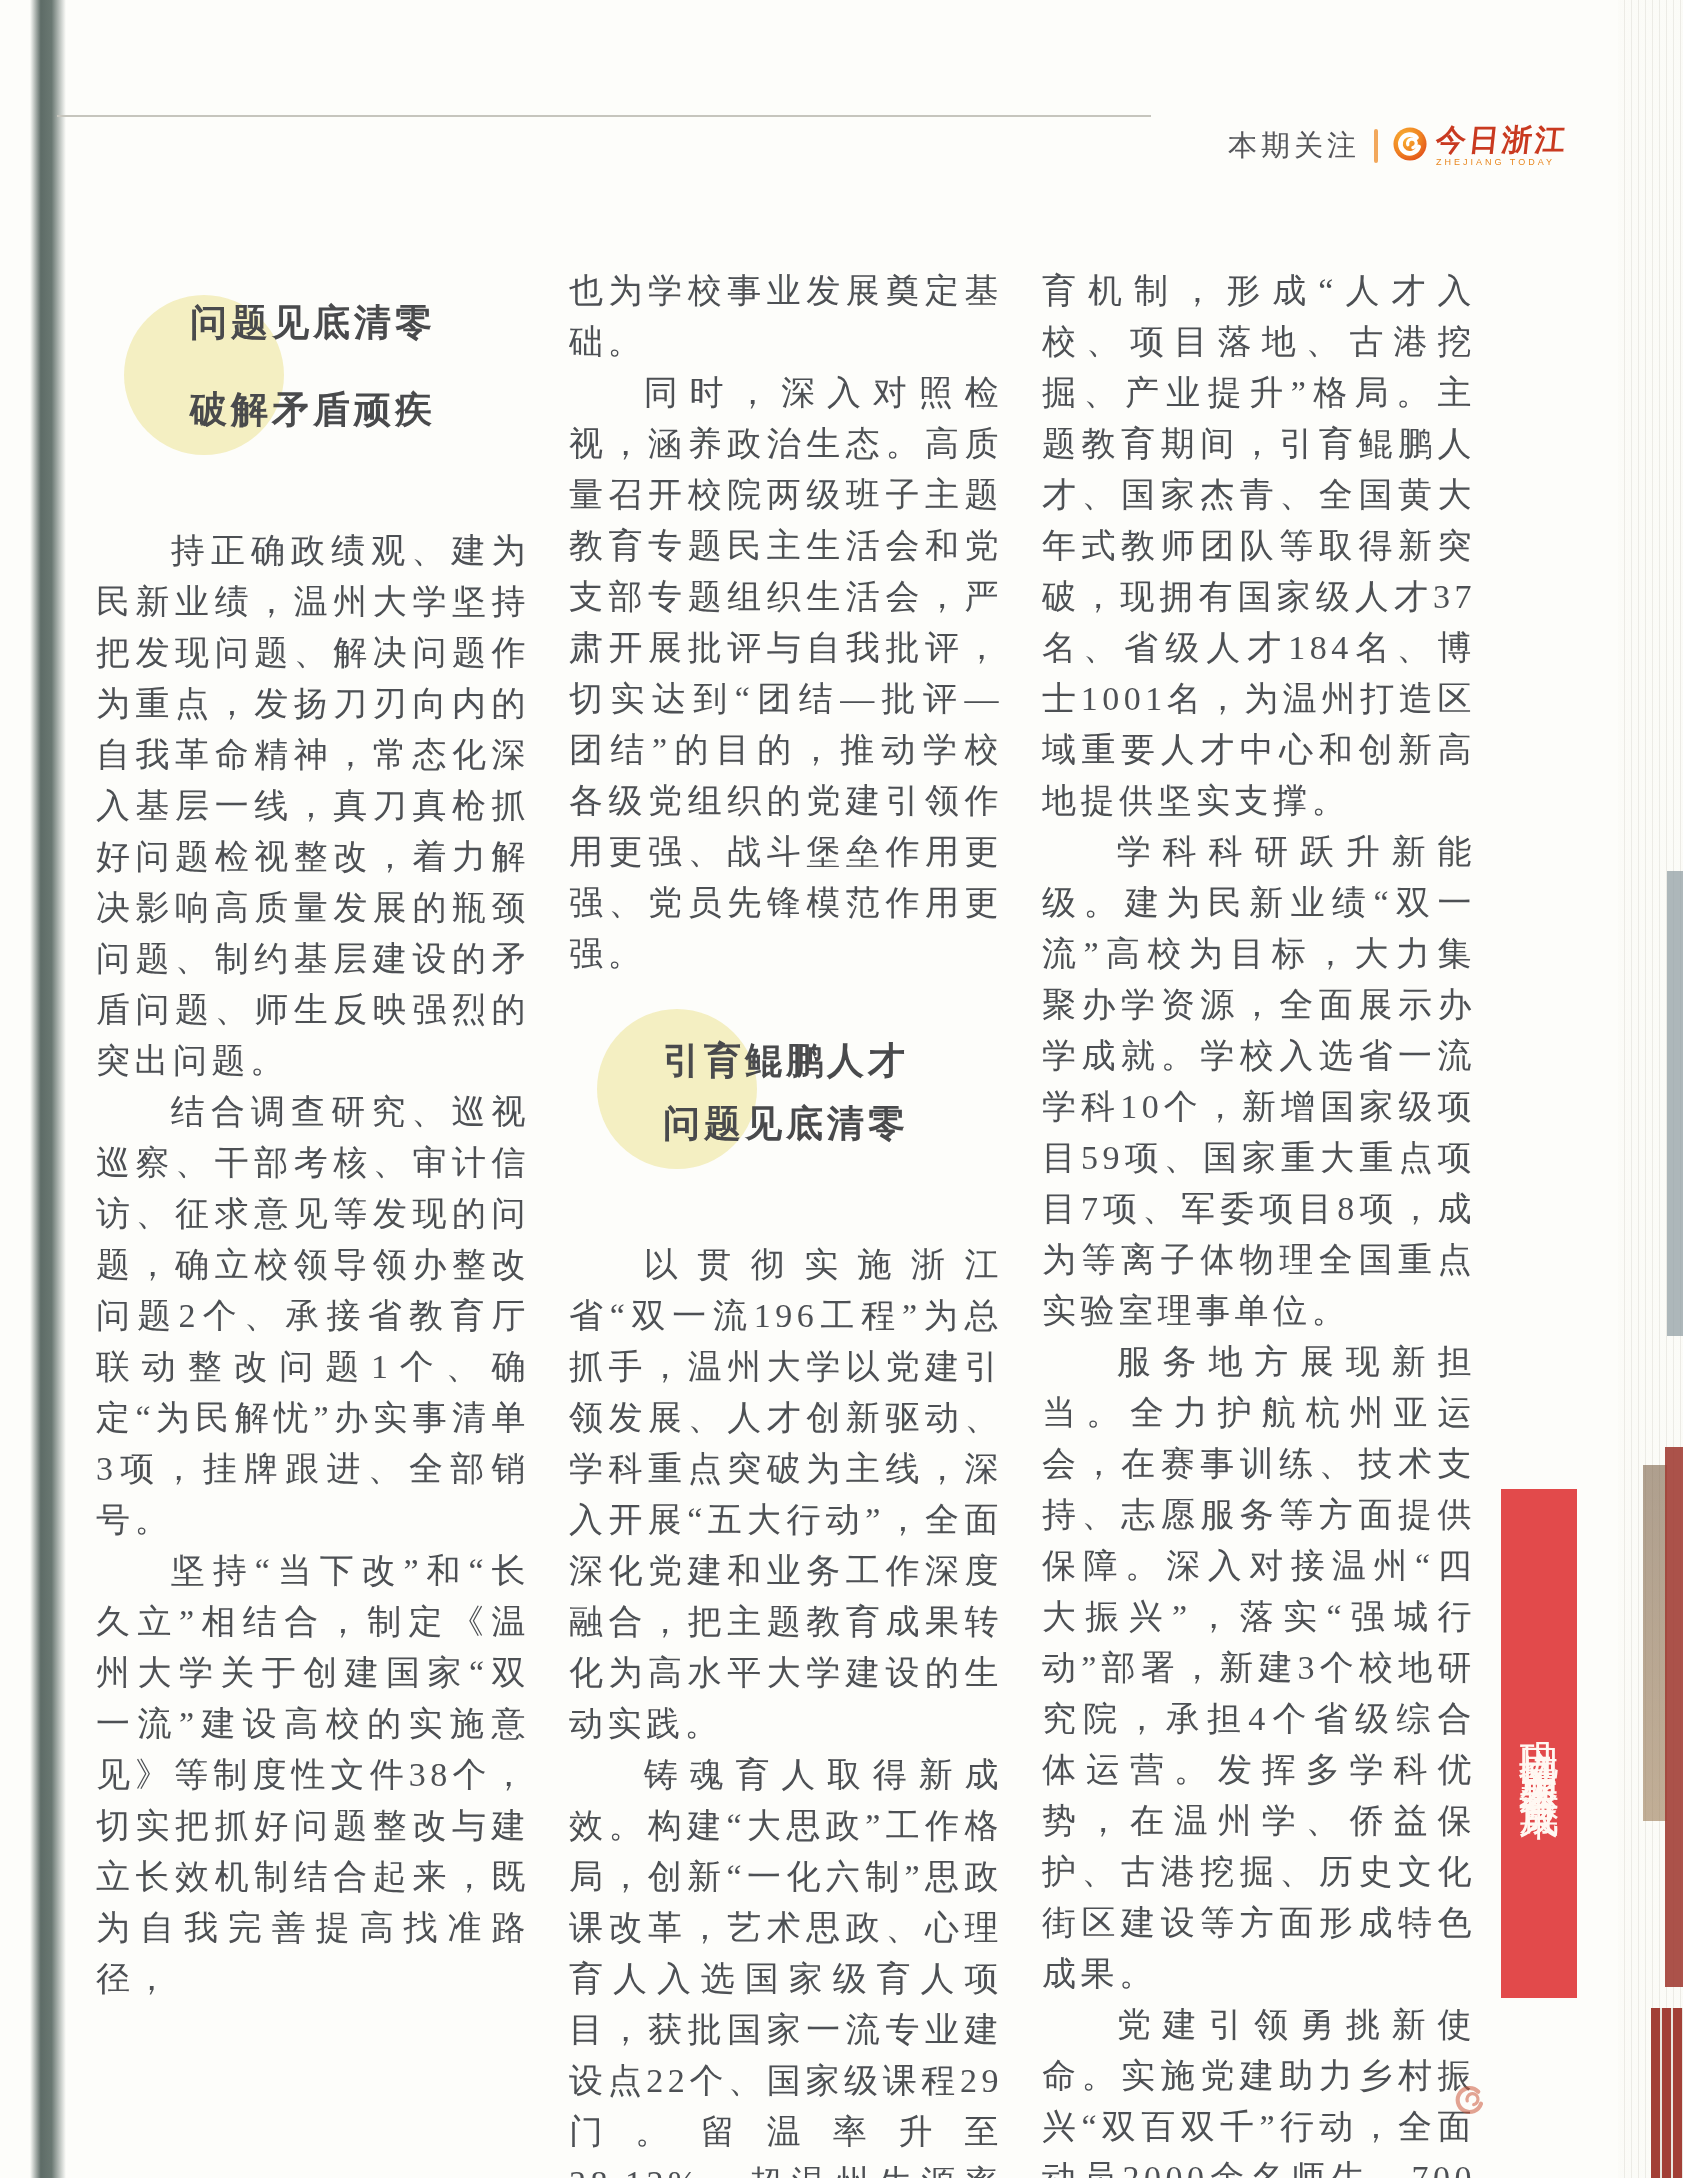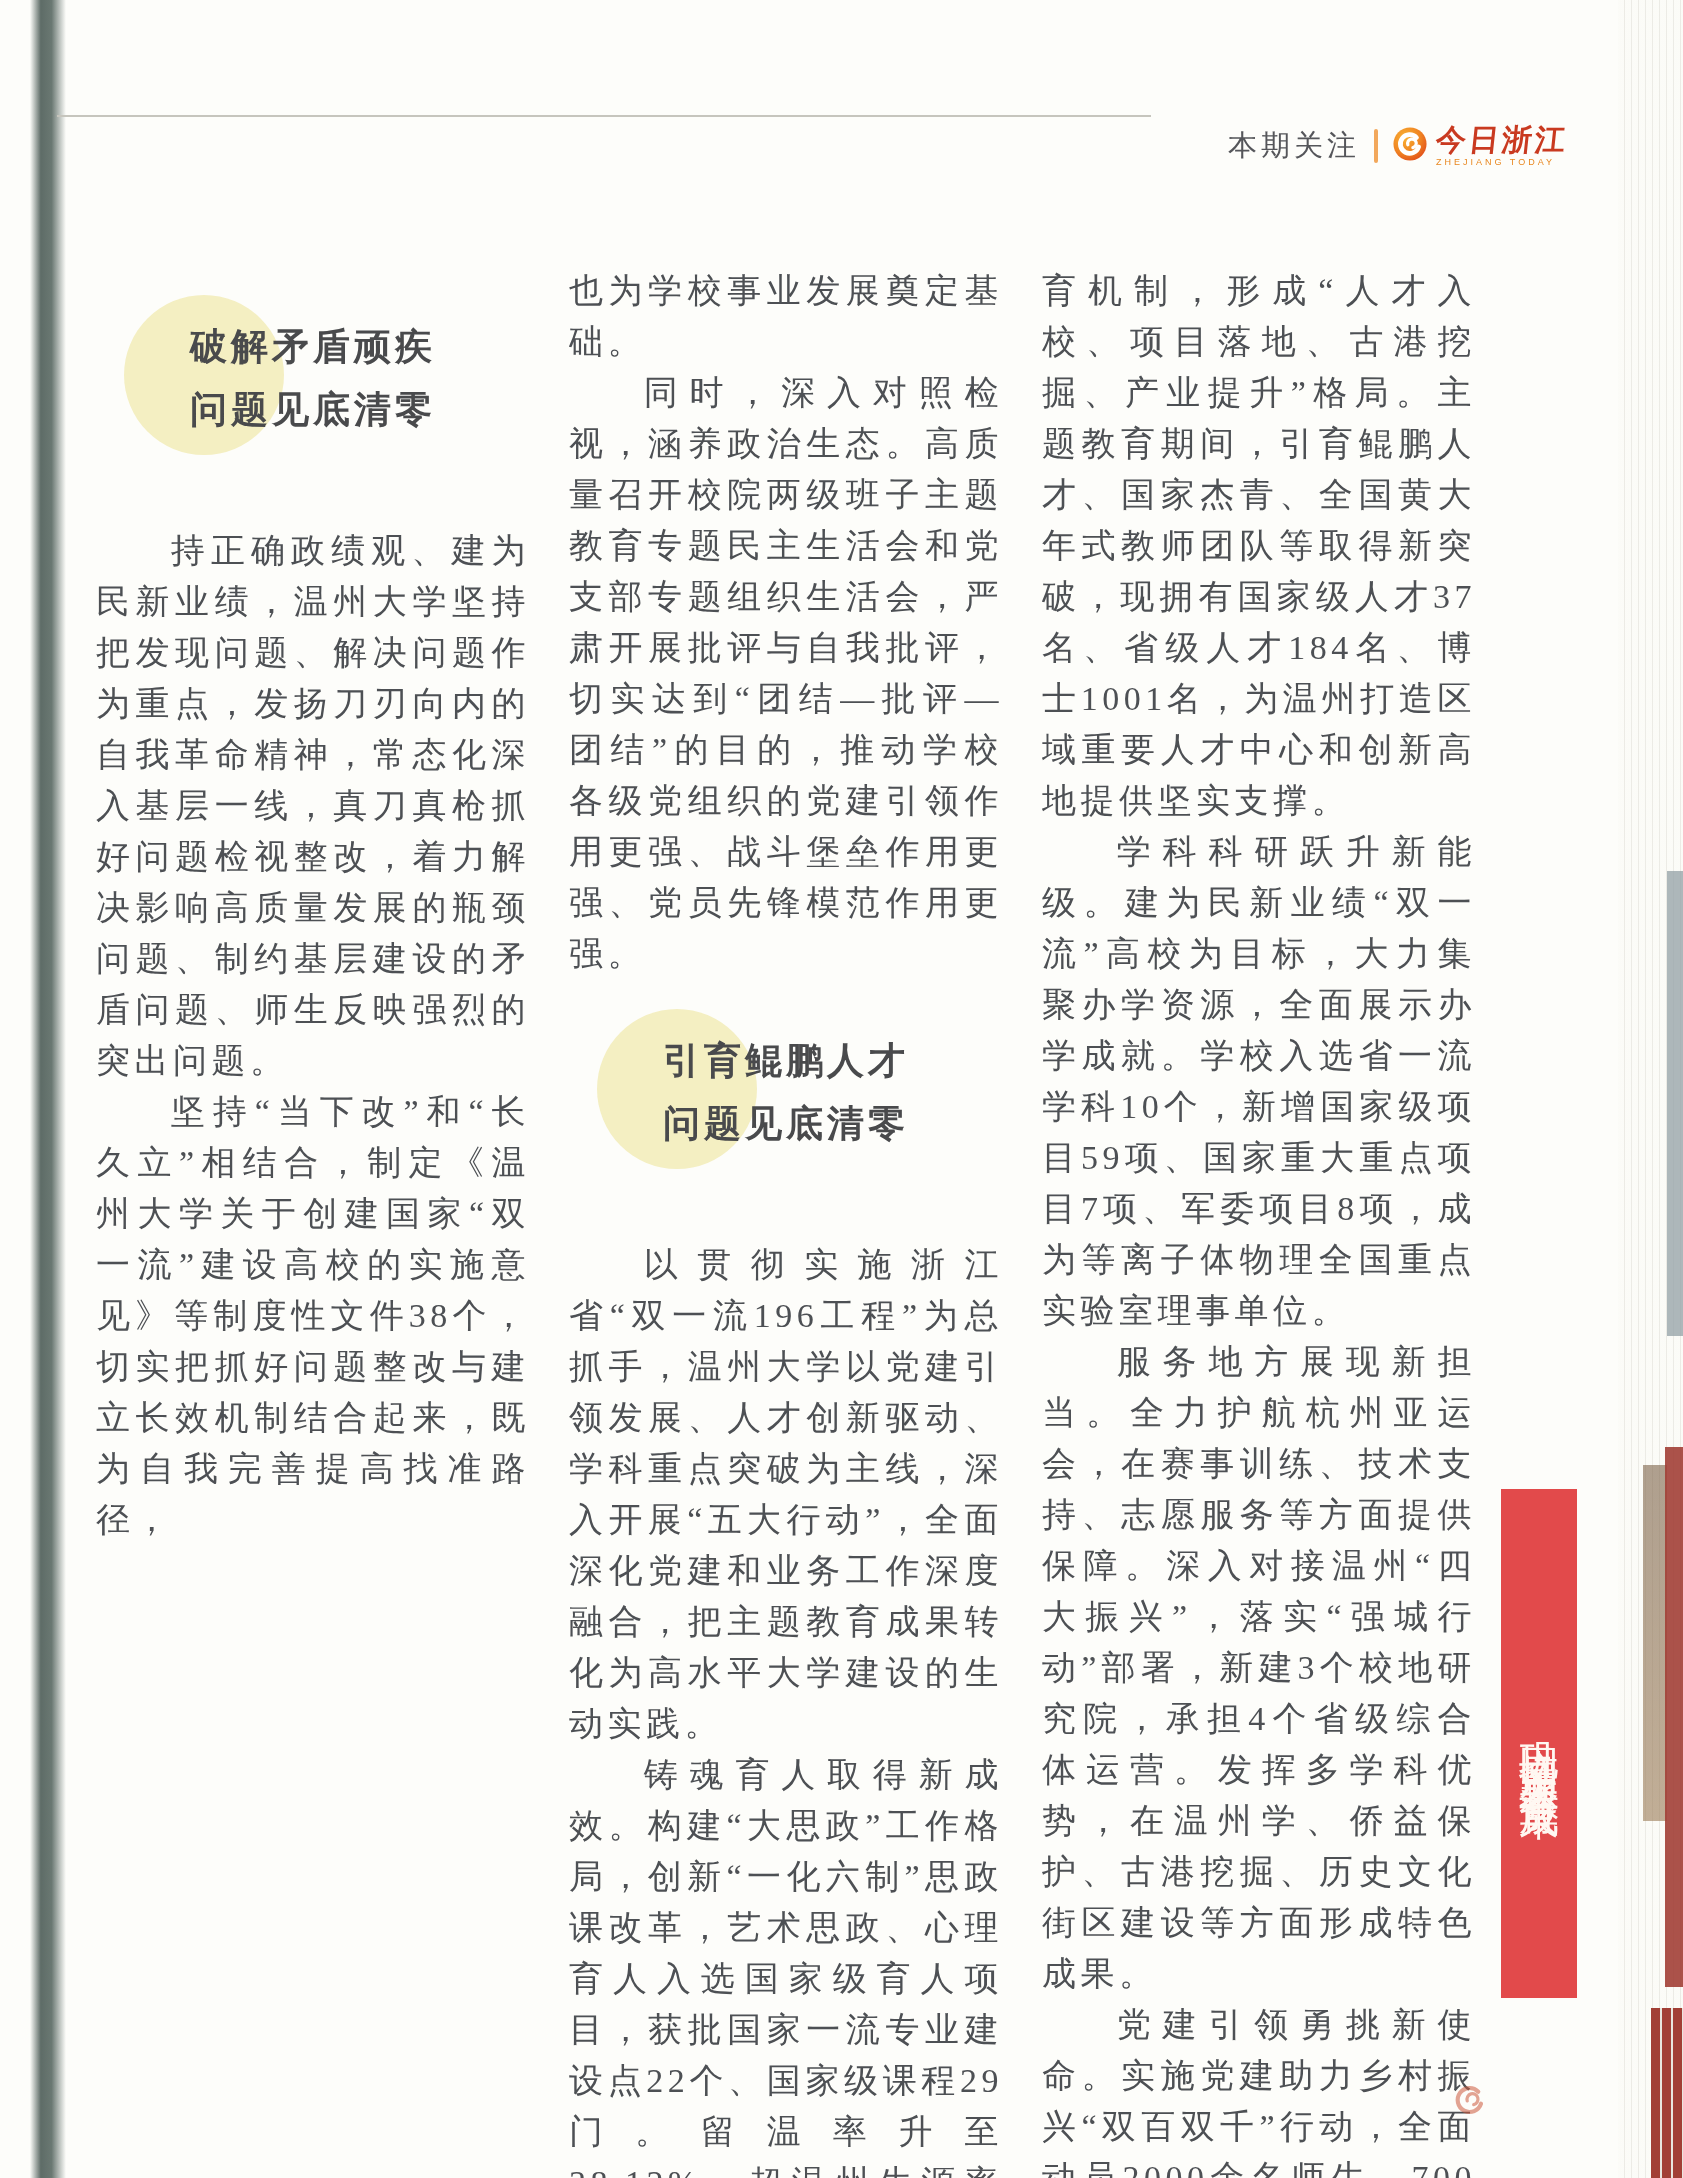--- a/index.html
+++ b/index.html
@@ -126,24 +126,25 @@
       <span class="name-wrap">
         <span class="name-zh">今日浙江</span>
         <span class="name-en">ZHEJIANG TODAY</span>
       </span>
     </span>
   </header>
 
   <section class="col" id="col1">
     <div class="heading-block">
       <div class="heading-circle"></div>
+      <div class="heading-line">问题见底清零</div>
       <div class="heading-line first">破解矛盾顽疾</div>
-      <div class="heading-line">问题见底清零</div>
     </div>
     <p class="para indent">持正确政绩观、建为民新业绩，温州大学坚持把发现问题、解决问题作为重点，发扬刀刃向内的自我革命精神，常态化深入基层一线，真刀真枪抓好问题检视整改，着力解决影响高质量发展的瓶颈问题、制约基层建设的矛盾问题、师生反映强烈的突出问题。</p>
+    <p class="para indent">结合调查研究、巡视巡察、干部考核、审计信访、征求意见等发现的问题，确立校领导领办整改问题2个、承接省教育厅联动整改问题1个、确定“为民解忧”办实事清单3项，挂牌跟进、全部销号。</p>
     <p class="para indent">坚持“当下改”和“长久立”相结合，制定《温州大学关于创建国家“双一流”建设高校的实施意见》等制度性文件38个，切实把抓好问题整改与建立长效机制结合起来，既为自我完善提高找准路径，</p>
   </section>
 
   <section class="col" id="col2">
     <p class="para">也为学校事业发展奠定基础。</p>
     <p class="para indent">同时，深入对照检视，涵养政治生态。高质量召开校院两级班子主题教育专题民主生活会和党支部专题组织生活会，严肃开展批评与自我批评，切实达到“团结—批评—团结”的目的，推动学校各级党组织的党建引领作用更强、战斗堡垒作用更强、党员先锋模范作用更强。</p>
     <div class="heading-block">
       <div class="heading-circle"></div>
       <div class="heading-line first">引育鲲鹏人才</div>
       <div class="heading-line">问题见底清零</div>

